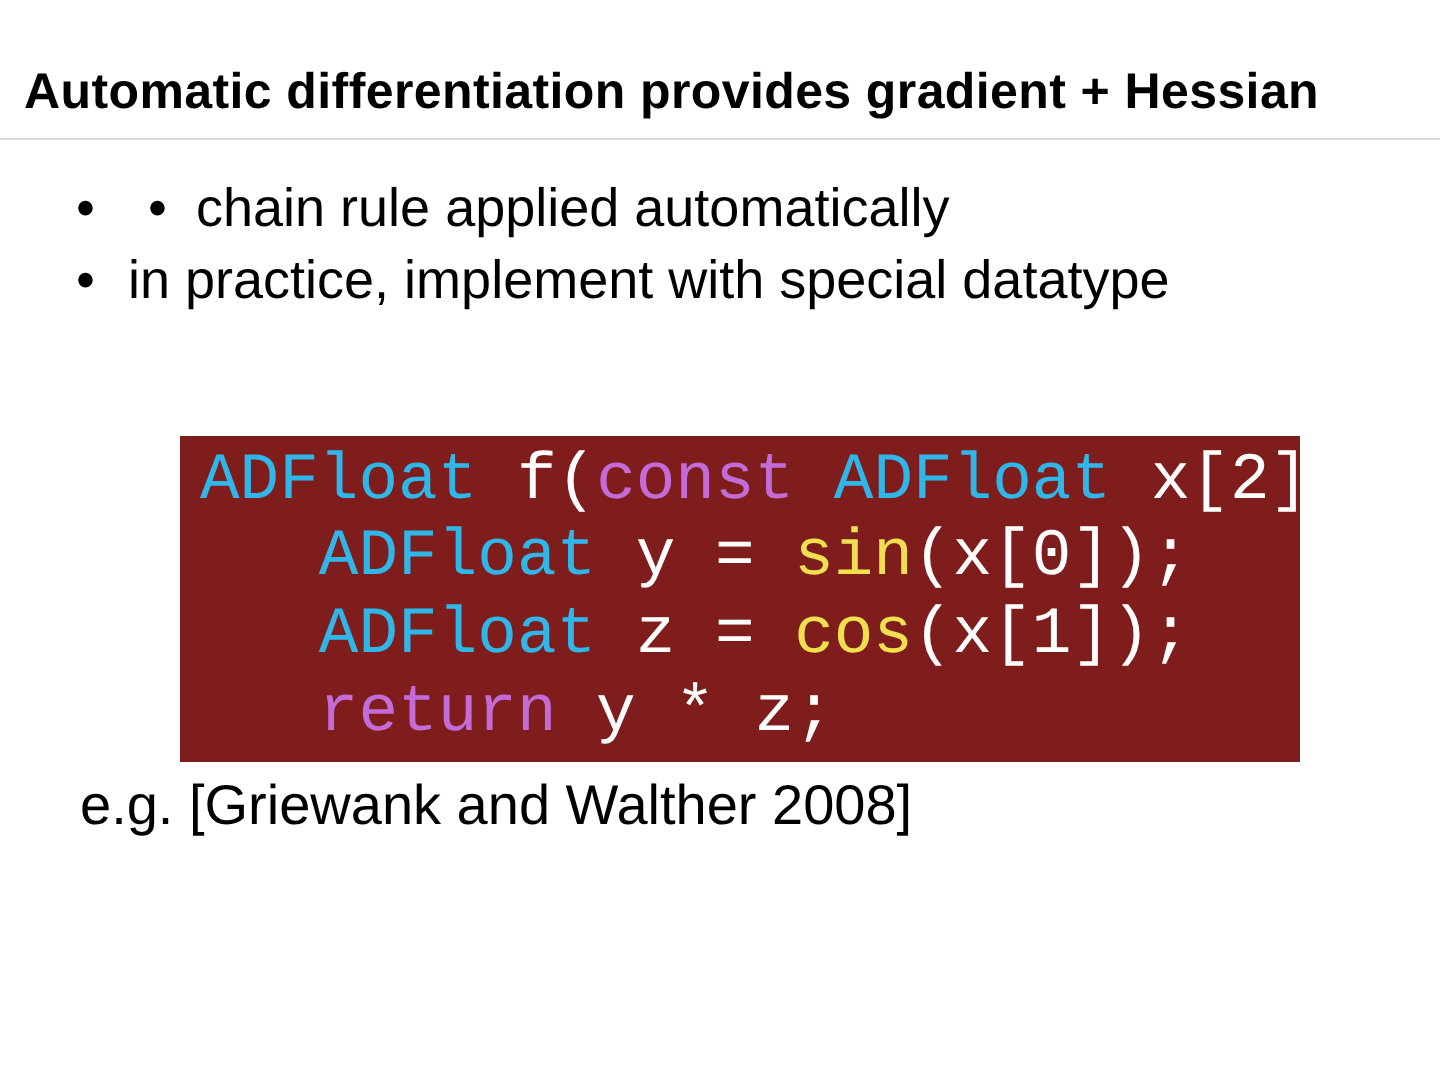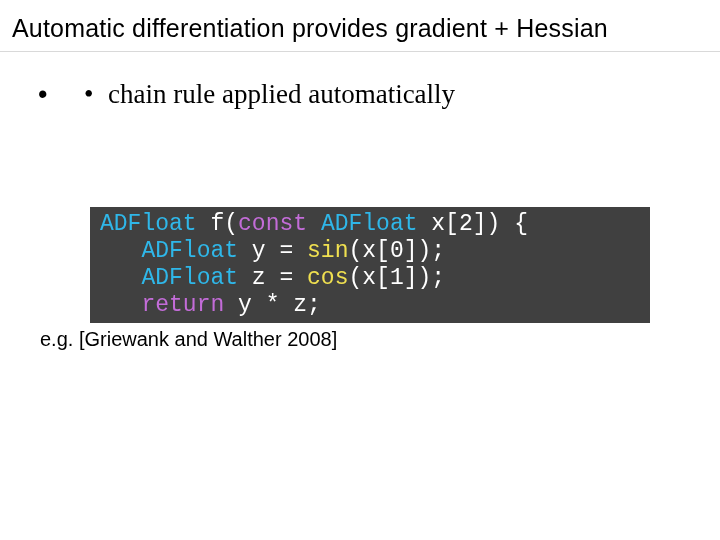--- a/index.html
+++ b/index.html
@@ -12,23 +12,23 @@
     color: #000000;
     overflow: hidden;
   }
   .slide {
     position: relative;
     width: 720px;
     height: 540px;
     box-sizing: border-box;
   }
   .title {
-    font-weight: normal;
+    font-weight: bold;
     font-size: 25px;
-    padding: 14px 12px 8px 12px;
+    padding: 32px 12px 8px 12px;
     border-bottom: 1px solid #d9d9d9;
     letter-spacing: 0.2px;
   }
   .body {
     padding: 16px 10px 0 10px;
     font-size: 27px;
     line-height: 1.25;
   }
   ul.top {
     margin: 0;
@@ -41,72 +41,72 @@
     position: relative;
   }
   ul.top > li::before {
     content: "•";
     position: absolute;
     left: 28px;
     top: 0;
     font-size: 27px;
   }
   ul.sub {
-    margin: 10px;
+    margin: 0;
     padding: 0;
     list-style: none;
-    font-family: Liberation Serif, serif;
   }
   ul.sub > li {
     margin: 2px 0;
     padding-left: 34px;
     position: relative;
   }
   ul.sub > li::before {
     content: "•";
     position: absolute;
     left: 10px;
     top: 0;
     font-size: 27px;
   }
   .codeblock {
-    margin: 95px 0 0 80px;
+    margin: 60px 0 0 80px;
     width: 560px;
-    background: #404040;
+    background: #7f1d1d;
     color: #ffffff;
     font-family: Consolas, "Courier New", monospace;
-    font-size: 23px;
+    font-size: 33px;
     line-height: 1.18;
     padding: 4px 10px 4px 10px;
     box-sizing: border-box;
     white-space: pre;
   }
   .tok-type { color: #2fb7e9; }
   .tok-fn   { color: #ffffff; }
   .tok-kw   { color: #c36cd8; }
   .tok-call { color: #f0e050; }
   .citation {
-    font-size: 20px;
+    font-size: 28px;
     padding: 4px 0 0 30px;
   }
 </style>
 </head>
 <body>
 
 <div class="slide">
 
   <div class="title">Automatic differentiation provides gradient + Hessian</div>
 
   <div class="body">
     <ul class="top">
       <li>
         <ul class="sub">
           <li>chain rule applied automatically</li>
         </ul>
       </li>
+      <li>in practice, implement with special datatype</li>
     </ul>
 
     <div class="codeblock"><span class="tok-type">ADFloat</span> <span class="tok-fn">f</span><span>(</span><span class="tok-kw">const</span> <span class="tok-type">ADFloat</span><span> x[2]) {</span>
 <span>   </span><span class="tok-type">ADFloat</span><span> y = </span><span class="tok-call">sin</span><span>(x[0]);</span>
 <span>   </span><span class="tok-type">ADFloat</span><span> z = </span><span class="tok-call">cos</span><span>(x[1]);</span>
 <span>   </span><span class="tok-kw">return</span><span> y * z;</span></div>
 
     <div class="citation">e.g. [Griewank and Walther 2008]</div>
   </div>
 

